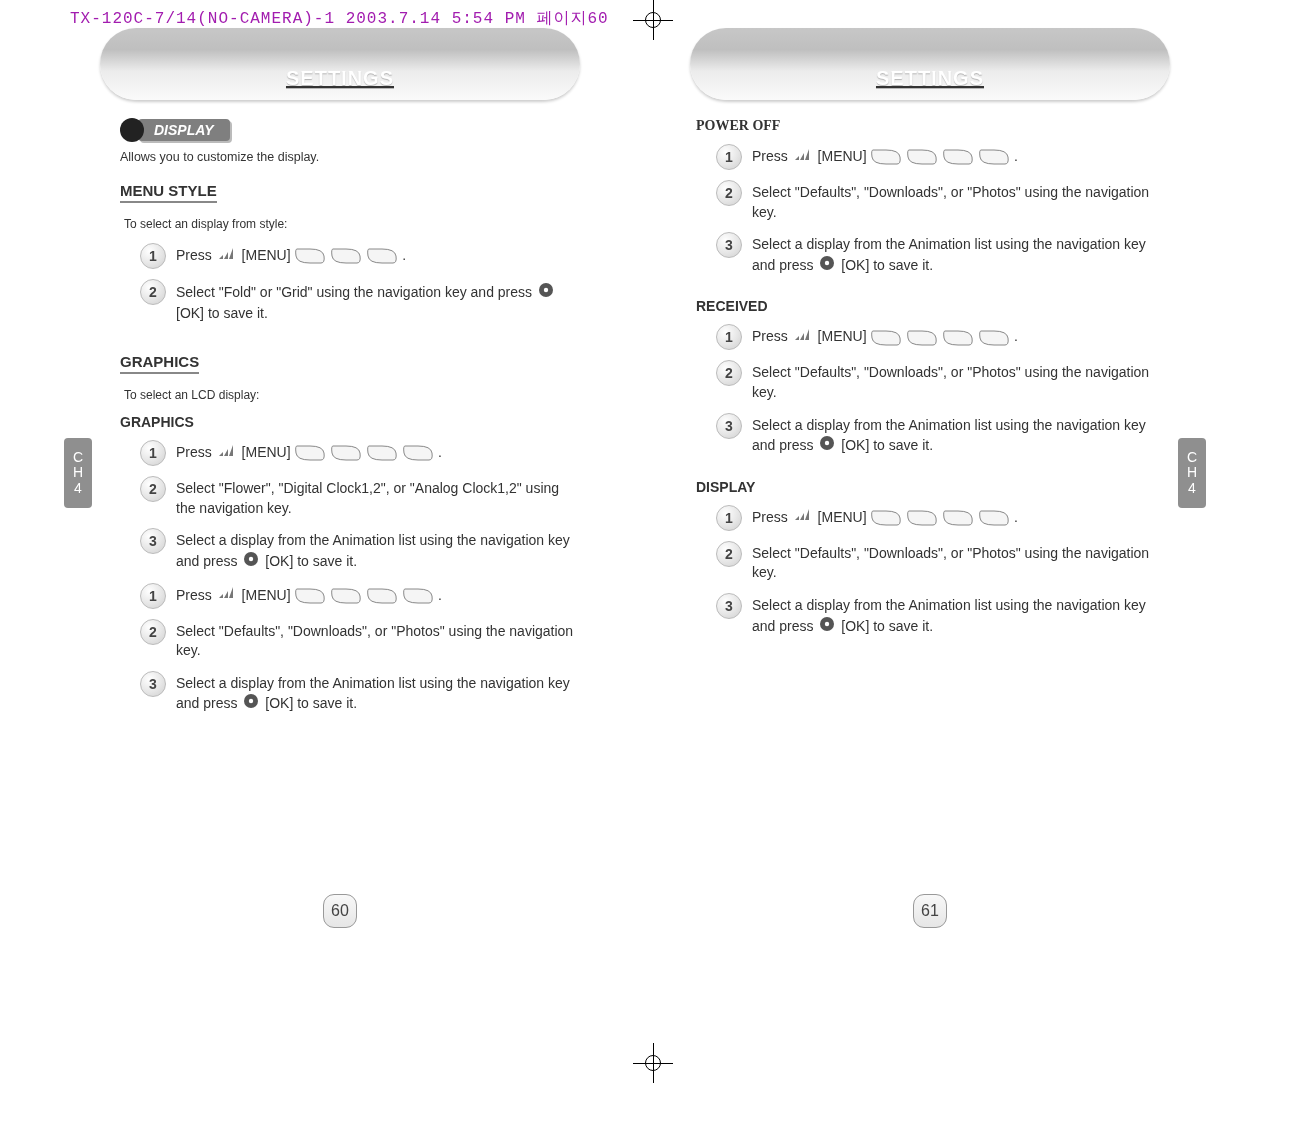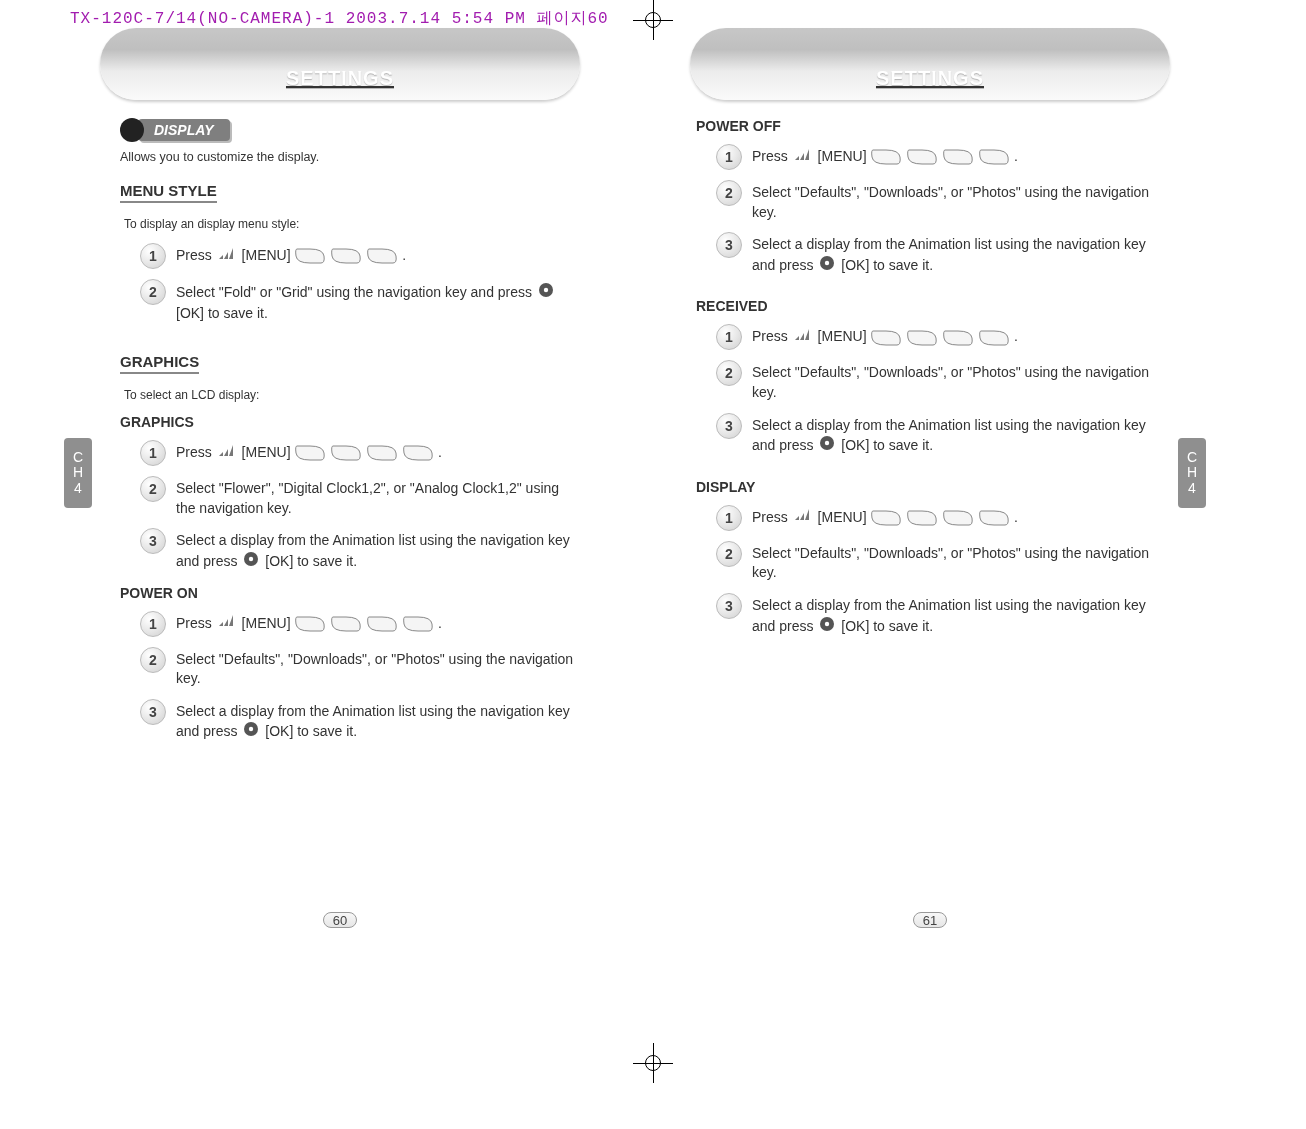--- a/index.html
+++ b/index.html
@@ -118,24 +118,24 @@
   .keycap {
     display:inline-block; width:30px; height:18px;
     vertical-align:middle; margin:0 1px;
   }
   .keycap svg { width:30px; height:18px; }
   .pagenum-wrap {
     position:absolute; bottom:170px; left:0; width:100%;
     display:flex; justify-content:center;
   }
   .pagenum {
-    width:34px; height:16px; border:1px solid #999; border-radius:11px;
+    width:34px; height:34px; border:1px solid #999; border-radius:11px;
     background:linear-gradient(#f8f8f8,#e6e6e6);
     display:flex; align-items:center; justify-content:center;
-    font-size:13px; color:#444;
+    font-size:16px; color:#444;
   }
   
   .reg { position:absolute; width:40px; height:40px; }
   .reg::before, .reg::after { content:""; position:absolute; background:#000; }
   .reg.top { top:0; left:50%; transform:translateX(-50%); }
   .reg.bottom { bottom:46px; left:50%; transform:translateX(-50%); }
   .reg .hline{ position:absolute; top:50%; left:0; width:40px; height:1px; background:#000;}
   .reg .vline{ position:absolute; left:50%; top:0; width:1px; height:40px; background:#000;}
   .reg .circ{ position:absolute; top:50%; left:50%; width:16px; height:16px; border:1px solid #000; border-radius:50%; transform:translate(-50%,-50%);} 
 </style>
@@ -184,21 +184,21 @@
     </div>
 
     <div class="content">
       <div class="section-chip-row">
         <div class="chip-dot"></div>
         <div class="chip">DISPLAY</div>
       </div>
       <div class="leadtext">Allows you to customize the display.</div>
 
       <div class="sub1-wrap"><span class="sub1">MENU STYLE</span></div>
-      <div class="smallnote">To display an display menu style:</div>
+      <div class="smallnote">To select an display from style:</div>
 
       <div class="step">
         <div class="step-badge">1</div>
         <div class="step-text">
           <span>Press</span>
           <span class="inline-icon"><svg class="signal">
                 <use href="#signal-icon"></use>
               </svg></span>
           <span>[MENU]</span>
           <span class="keycap"><svg>
@@ -259,21 +259,20 @@
         <div class="step-badge">3</div>
         <div class="step-text">
           <span>Select a display from the Animation list using the navigation key and press</span>
           <span class="inline-icon"><svg class="ok">
                 <use href="#ok-icon"></use>
               </svg></span>
           <span>[OK] to save it.</span>
         </div>
       </div>
 
-      <div class="sub2">POWER ON</div>
       <div class="step">
         <div class="step-badge">1</div>
         <div class="step-text">
           <span>Press</span>
           <span class="inline-icon"><svg class="signal">
                 <use href="#signal-icon"></use>
               </svg></span>
           <span>[MENU]</span>
           <span class="keycap"><svg>
                 <use href="#keycap-icon"></use>
@@ -317,21 +316,21 @@
       <span>H</span>
       <span>4</span>
     </div>
 
     <div class="top-banner">
       <div class="title">SETTINGS</div>
     </div>
 
     <div class="content right">
 
-      <div class="sub2" style="margin-top:15px;">POWER OFF</div>
+      <div class="sub2" style="margin-top:15px;font-family:Liberation Serif, serif;">POWER OFF</div>
       <div class="step">
         <div class="step-badge">1</div>
         <div class="step-text">
           <span>Press</span>
           <span class="inline-icon"><svg class="signal">
                 <use href="#signal-icon"></use>
               </svg></span>
           <span>[MENU]</span>
           <span class="keycap"><svg>
                 <use href="#keycap-icon"></use>

